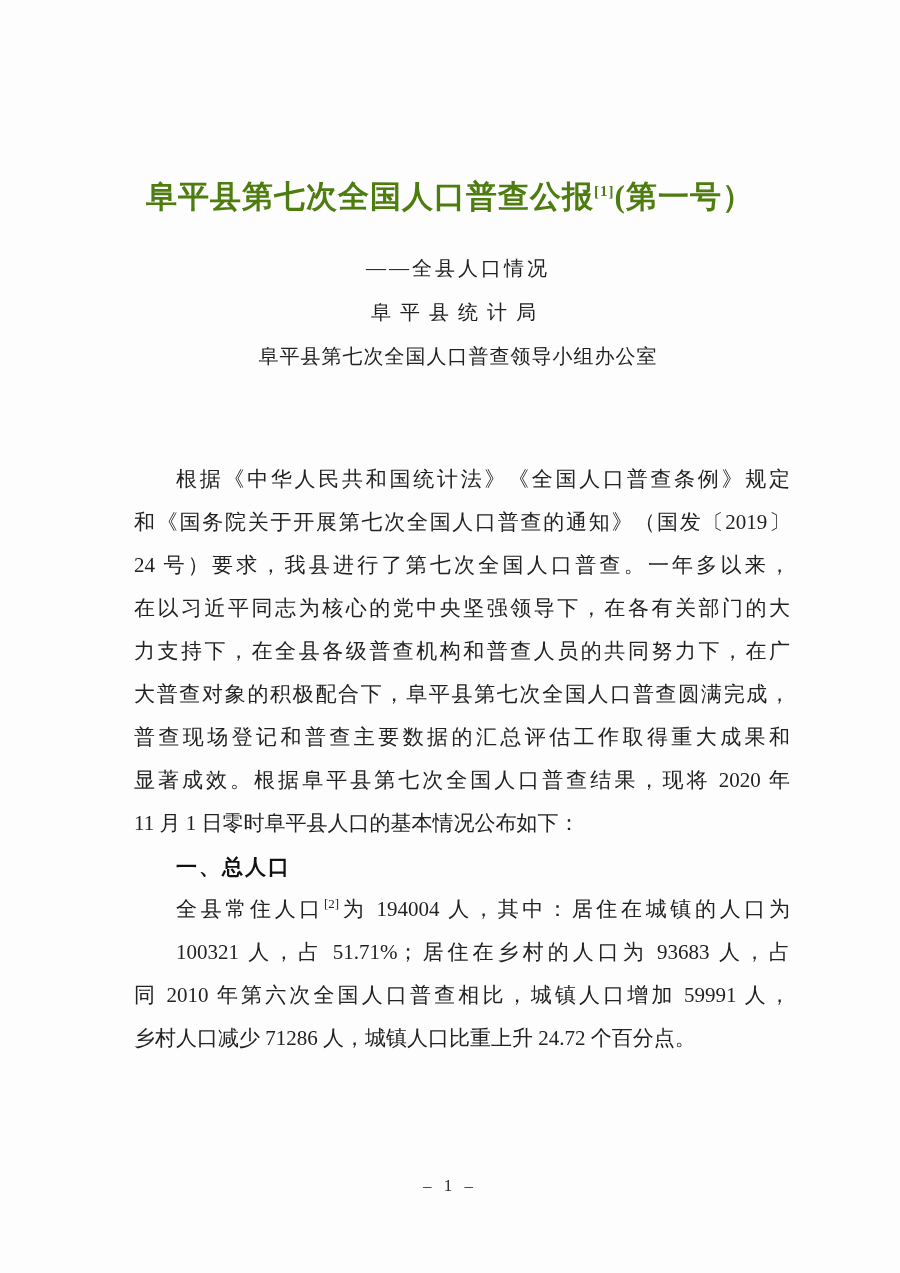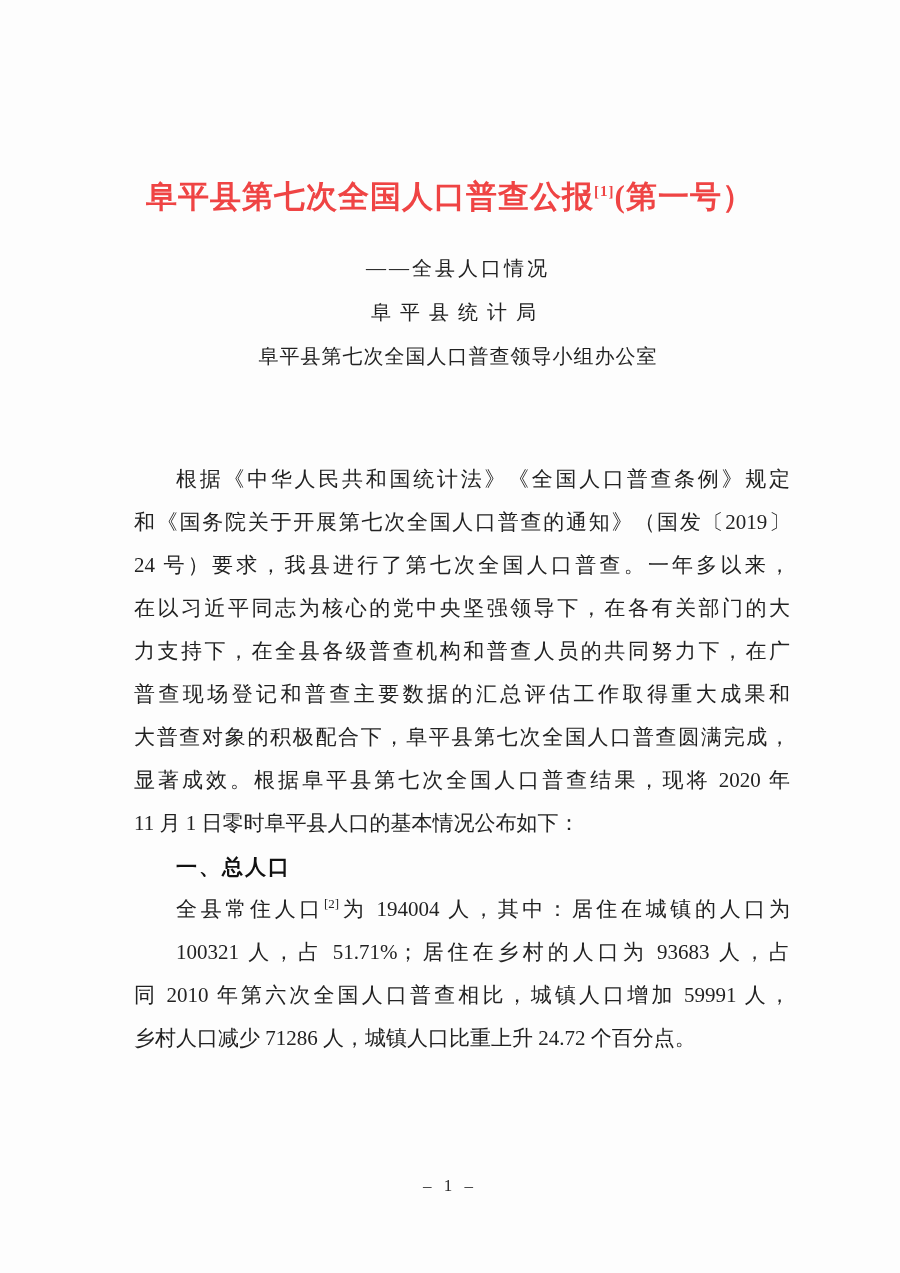--- a/index.html
+++ b/index.html
@@ -16,21 +16,21 @@
   
   .title-block {
     position: absolute;
     top: 174px;
     left: 0;
     width: 900px;
     text-align: center;
     font-weight: bold;
     font-size: 31px;
     line-height: 46px;
-    color: #ef4444;
+    color: #4d7c0f;
     letter-spacing: 1px;
     white-space: nowrap;
   }
   .title-block sup {
     font-size: 15px;
     font-weight: bold;
     vertical-align: super;
     line-height: 0;
   }
   
@@ -112,22 +112,22 @@
 
   <div class="body-block">
 
     <div class="list intro">
 
     <div class="line">根据《中华人民共和国统计法》《全国人口普查条例》规定</div>
         <div class="line">和《国务院关于开展第七次全国人口普查的通知》（国发〔2019〕</div>
         <div class="line">24 号）要求，我县进行了第七次全国人口普查。一年多以来，</div>
         <div class="line">在以习近平同志为核心的党中央坚强领导下，在各有关部门的大</div>
         <div class="line">力支持下，在全县各级普查机构和普查人员的共同努力下，在广</div>
+        <div class="line">大普查对象的积极配合下，阜平县第七次全国人口普查圆满完成，</div>
         <div class="line">普查现场登记和普查主要数据的汇总评估工作取得重大成果和</div>
-        <div class="line">大普查对象的积极配合下，阜平县第七次全国人口普查圆满完成，</div>
         <div class="line">显著成效。根据阜平县第七次全国人口普查结果，现将 2020 年</div>
         <div class="line">11 月 1 日零时阜平县人口的基本情况公布如下：</div>
       </div>
 
     <div class="line heading">一、总人口</div>
 
     <div class="line indent">
       <span>全县常住人口</span><sup>[2]</sup><span>为 194004 人，其中：居住在城镇的人口为</span>
     </div>
 

